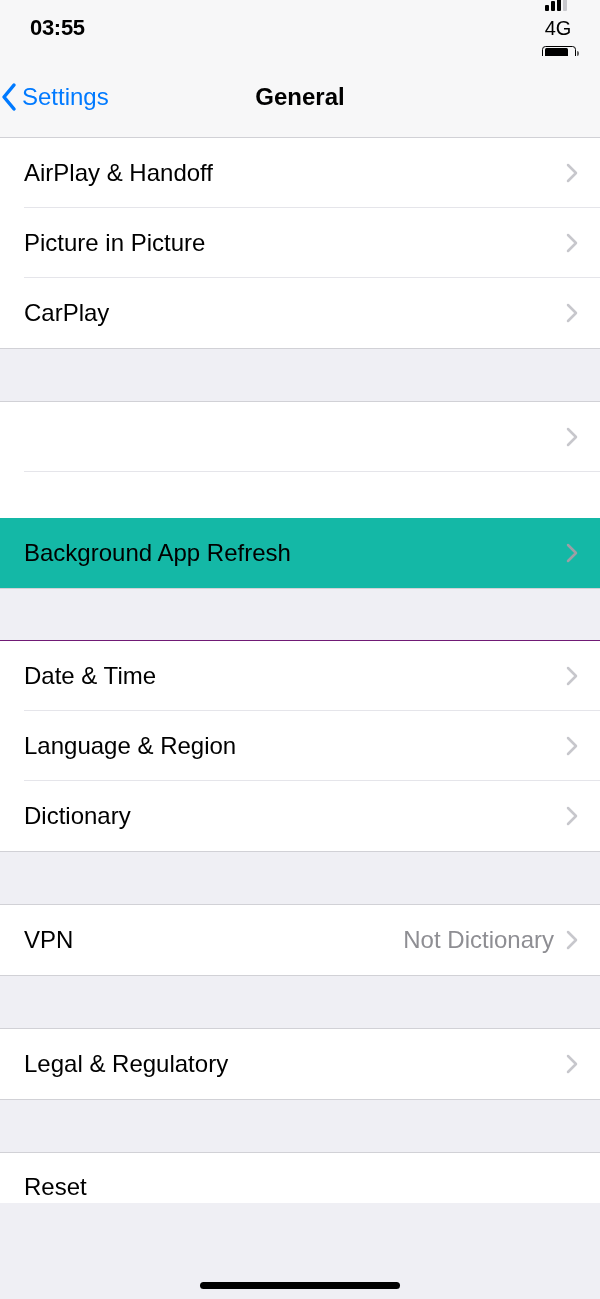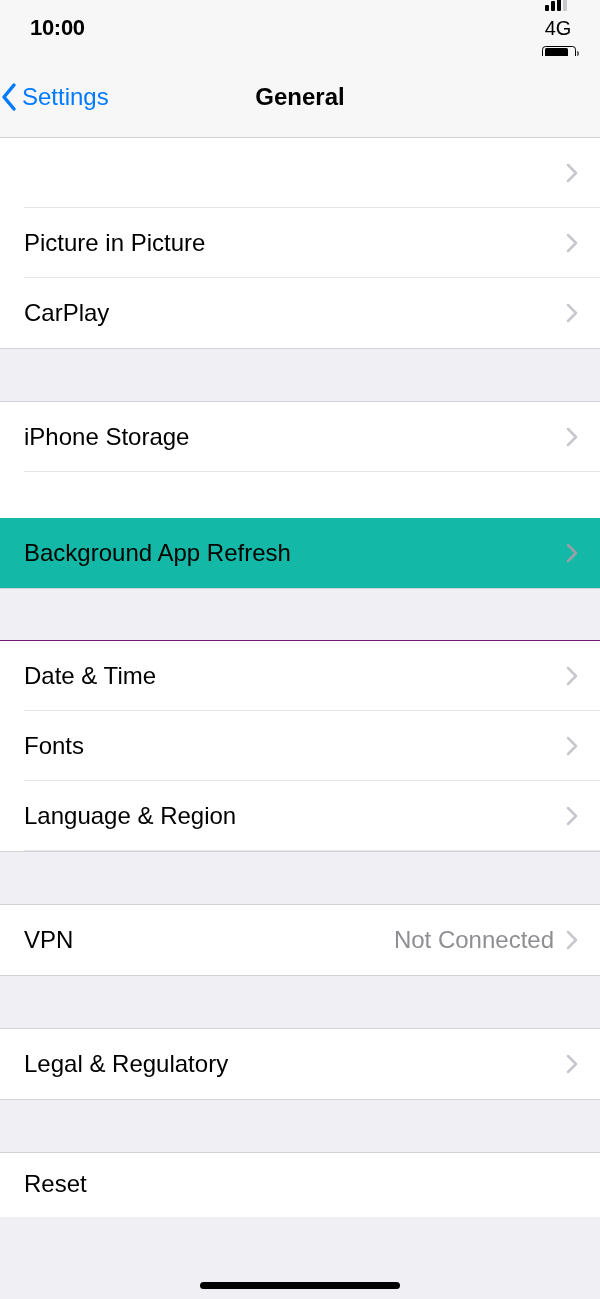--- a/index.html
+++ b/index.html
@@ -166,30 +166,31 @@
       position: absolute;
       bottom: 10px;
       left: 50%;
       transform: translateX(-50%);
       width: 200px;
       height: 7px;
       background: #000;
       border-radius: 4px;
     }
     .list-row.partial {
-      height: 64px;
+      height: 50px;
+      align-items: flex-end;
       padding-bottom: 2px;
       padding-left: 24px;
     }
   </style>
 </head>
 <body>
 
 <div class="status-bar">
-  <span class="status-time">10:00</span>
+  <span class="status-time">03:55</span>
   <div class="status-right">
     <div class="signal-bars">
       <div class="signal-bar" style="height:6px"></div>
       <div class="signal-bar" style="height:10px"></div>
       <div class="signal-bar" style="height:14px"></div>
       <div class="signal-bar dim" style="height:18px"></div>
     </div>
     <span class="net-label">4G</span>
     <div class="battery">
       <div class="battery-fill"></div>
@@ -202,20 +203,21 @@
     <svg class="back-chevron" viewBox="0 0 18 30">
         <path d="M14 3 L4 15 L14 27" stroke="#007aff" stroke-width="3.5" fill="none" stroke-linecap="round" stroke-linejoin="round"></path>
       </svg>
     <span class="back-label">Settings</span>
   </div>
   <div class="nav-title">General</div>
 </div>
 
 <div class="list-section hair-bottom">
   <div class="list-row">
+    <span class="row-label">AirPlay &amp; Handoff</span>
     <div class="row-spacer"></div>
     <svg class="chevron" viewBox="0 0 12 20">
         <path d="M2 2 L10 10 L2 18" stroke="#c7c7cc" stroke-width="2.5" fill="none" stroke-linecap="round" stroke-linejoin="round"></path>
       </svg>
     <div class="row-sep"></div>
   </div>
   <div class="list-row">
     <span class="row-label">Picture in Picture</span>
     <div class="row-spacer"></div>
     <svg class="chevron" viewBox="0 0 12 20">
@@ -229,21 +231,20 @@
     <svg class="chevron" viewBox="0 0 12 20">
         <path d="M2 2 L10 10 L2 18" stroke="#c7c7cc" stroke-width="2.5" fill="none" stroke-linecap="round" stroke-linejoin="round"></path>
       </svg>
   </div>
 </div>
 
 <div class="section-gap"></div>
 
 <div class="list-section" style="border-top:1px solid #d1d1d6">
   <div class="list-row">
-    <span class="row-label">iPhone Storage</span>
     <div class="row-spacer"></div>
     <svg class="chevron" viewBox="0 0 12 20">
         <path d="M2 2 L10 10 L2 18" stroke="#c7c7cc" stroke-width="2.5" fill="none" stroke-linecap="round" stroke-linejoin="round"></path>
       </svg>
     <div class="row-sep"></div>
   </div>
   <div class="list-row selected">
     <span class="row-label">Background App Refresh</span>
     <div class="row-spacer"></div>
     <svg class="chevron" viewBox="0 0 12 20">
@@ -257,44 +258,43 @@
 <div class="list-section hair-bottom" style="border-top:1px solid #701a75">
   <div class="list-row">
     <span class="row-label">Date &amp; Time</span>
     <div class="row-spacer"></div>
     <svg class="chevron" viewBox="0 0 12 20">
         <path d="M2 2 L10 10 L2 18" stroke="#c7c7cc" stroke-width="2.5" fill="none" stroke-linecap="round" stroke-linejoin="round"></path>
       </svg>
     <div class="row-sep"></div>
   </div>
   <div class="list-row">
-    <span class="row-label">Fonts</span>
-    <div class="row-spacer"></div>
-    <svg class="chevron" viewBox="0 0 12 20">
-        <path d="M2 2 L10 10 L2 18" stroke="#c7c7cc" stroke-width="2.5" fill="none" stroke-linecap="round" stroke-linejoin="round"></path>
-      </svg>
-    <div class="row-sep"></div>
-  </div>
-  <div class="list-row">
     <span class="row-label">Language &amp; Region</span>
     <div class="row-spacer"></div>
     <svg class="chevron" viewBox="0 0 12 20">
         <path d="M2 2 L10 10 L2 18" stroke="#c7c7cc" stroke-width="2.5" fill="none" stroke-linecap="round" stroke-linejoin="round"></path>
       </svg>
     <div class="row-sep"></div>
   </div>
+  <div class="list-row">
+    <span class="row-label">Dictionary</span>
+    <div class="row-spacer"></div>
+    <svg class="chevron" viewBox="0 0 12 20">
+        <path d="M2 2 L10 10 L2 18" stroke="#c7c7cc" stroke-width="2.5" fill="none" stroke-linecap="round" stroke-linejoin="round"></path>
+      </svg>
+  </div>
 </div>
 
 <div class="section-gap"></div>
 
 <div class="list-section hair-bottom" style="border-top:1px solid #d1d1d6">
   <div class="list-row">
     <span class="row-label">VPN</span>
     <div class="row-spacer"></div>
-    <span class="row-detail">Not Connected</span>
+    <span class="row-detail">Not Dictionary</span>
     <svg class="chevron" viewBox="0 0 12 20">
         <path d="M2 2 L10 10 L2 18" stroke="#c7c7cc" stroke-width="2.5" fill="none" stroke-linecap="round" stroke-linejoin="round"></path>
       </svg>
   </div>
 </div>
 
 <div class="section-gap"></div>
 
 <div class="list-section hair-bottom" style="border-top:1px solid #d1d1d6">
   <div class="list-row">

